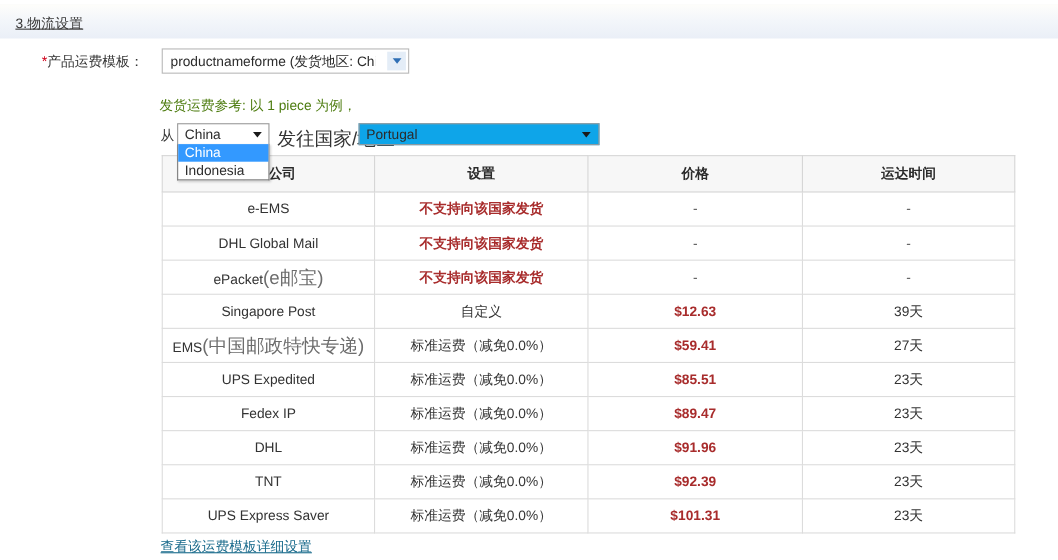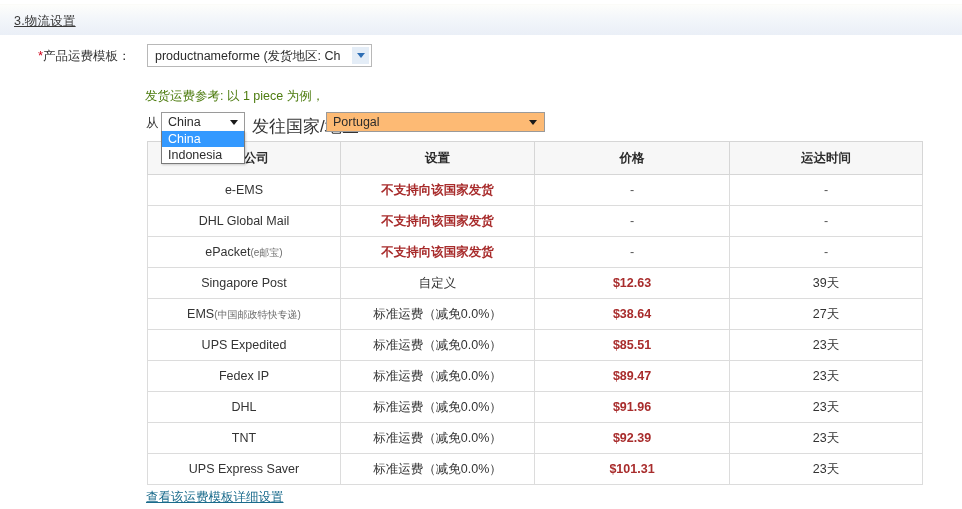--- a/index.html
+++ b/index.html
@@ -181,21 +181,21 @@
     white-space: nowrap;
   }
   .to-select {
     position: absolute;
     left: 326px;
     top: 112px;
     width: 219px;
     height: 20px;
     box-sizing: border-box;
     border: 1px solid #9a9a9a;
-    background: #fdba74;
+    background: #0ea5e9;
   }
   .to-select .val {
     position: absolute;
     left: 6px;
     top: 2px;
     font-size: 12.5px;
     color: #2c2c2c;
   }
   .to-select .arrow {
     position: absolute;
@@ -235,21 +235,21 @@
     height: 32px;
     border-color: #d6d6d6;
   }
   .col-carrier { width: 184px; }
   .col-setting { width: 185px; margin-left: 41px; }
   .col-price   { width: 186px; }
   .col-time    { width: 184px; }
 
   .carrier-sub {
     color: #6d6d6d;
-    font-size: 10px;
+    font-size: 17px;
   }
   .no-ship {
     color: #a82c2c;
     font-weight: bold;
   }
   .price {
     color: #a82c2c;
     font-weight: bold;
   }
   .dash { color: #555; }
@@ -336,21 +336,21 @@
       </tr>
       <tr>
         <td class="col-carrier"><span>Singapore Post</span></td>
         <td class="col-setting"><span>自定义</span></td>
         <td class="col-price"><span class="price">$12.63</span></td>
         <td class="col-time"><span>39天</span></td>
       </tr>
       <tr>
         <td class="col-carrier"><span>EMS</span><span class="carrier-sub">(中国邮政特快专递)</span></td>
         <td class="col-setting"><span>标准运费（减免0.0%）</span></td>
-        <td class="col-price"><span class="price">$38.64</span></td>
+        <td class="col-price"><span class="price">$59.41</span></td>
         <td class="col-time"><span>27天</span></td>
       </tr>
       <tr>
         <td class="col-carrier"><span>UPS Expedited</span></td>
         <td class="col-setting"><span>标准运费（减免0.0%）</span></td>
         <td class="col-price"><span class="price">$85.51</span></td>
         <td class="col-time"><span>23天</span></td>
       </tr>
       <tr>
         <td class="col-carrier"><span>Fedex IP</span></td>

